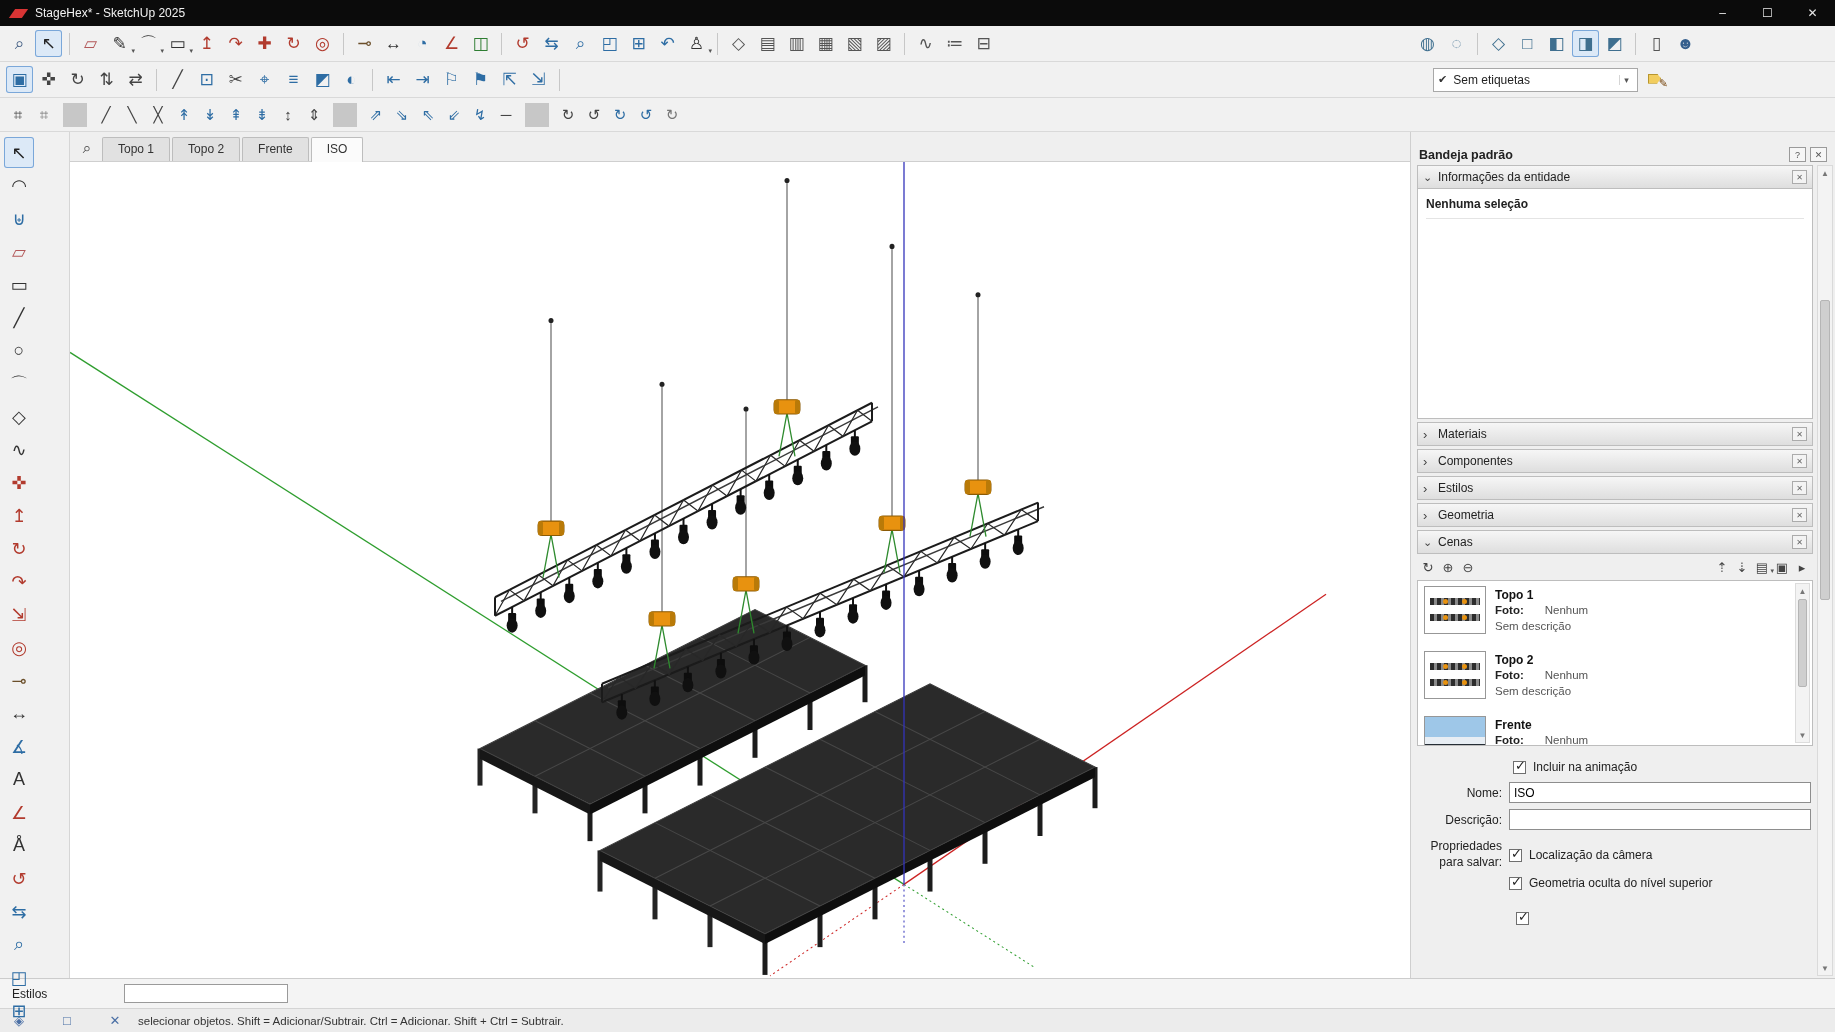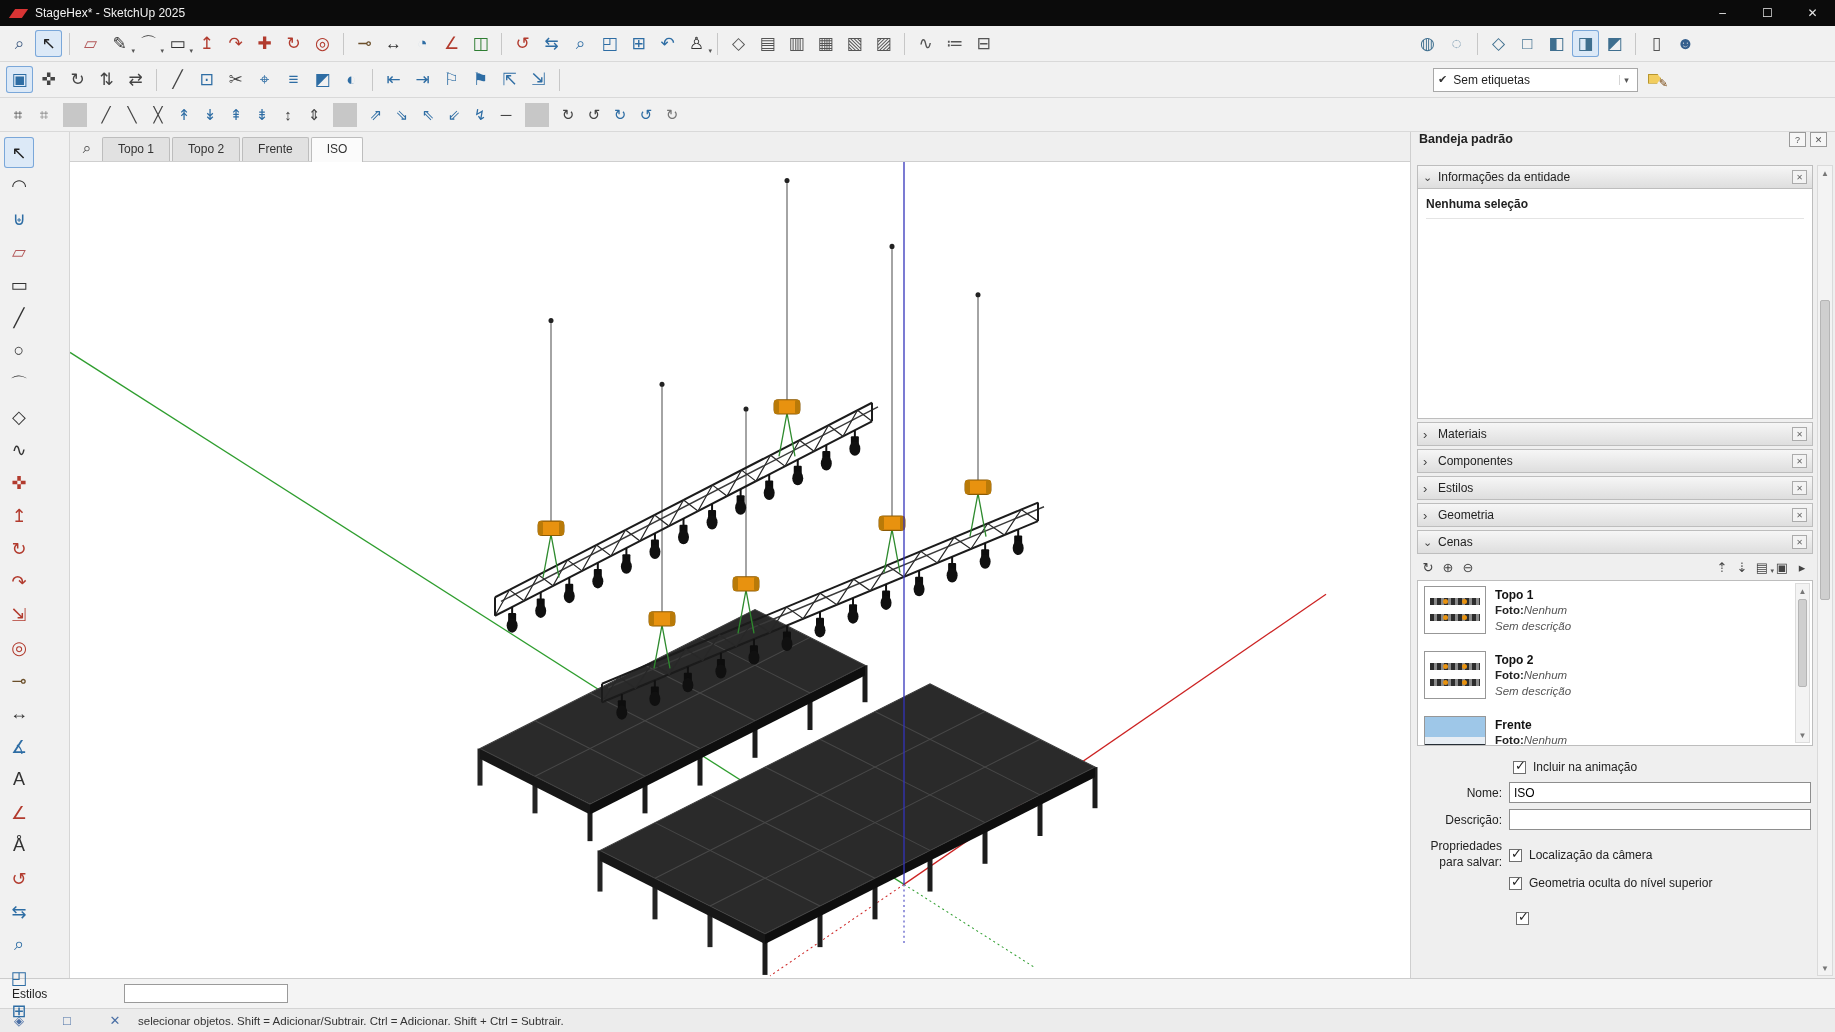--- a/index.html
+++ b/index.html
@@ -47,21 +47,21 @@
   .center { flex:1; display:flex; flex-direction:column; min-width:0; }
   .tabbar { height:30px; background:#efefef; border-bottom:1px solid #cfcfcf; display:flex; align-items:flex-end; padding:0 4px; gap:2px; flex:none; }
   .tab-search { width:26px; height:24px; display:flex; align-items:center; justify-content:center; color:#444; font-size:15px; margin-bottom:1px; }
   .tab { padding:4px 15px 5px; font-size:12px; background:#e1e1e1; border:1px solid #bdbdbd; border-bottom:none; border-radius:2px 2px 0 0; color:#333; }
   .tab.active { background:#fbfbfb; padding-bottom:6px; position:relative; top:1px; }
   .viewport { flex:1; background:#ffffff; position:relative; overflow:hidden; }
   .viewport svg { position:absolute; inset:0; width:100%; height:100%; }
 
   
   .tray { width:425px; background:#efefef; border-left:1px solid #cfcfcf; display:flex; flex-direction:column; flex:none; position:relative; }
-  .tray-header { height:30px; display:flex; align-items:flex-start; padding:0 8px; flex:none; }
+  .tray-header { height:30px; display:flex; align-items:flex-end; padding:0 8px; flex:none; }
   .tray-title { font-size:12.5px; font-weight:700; color:#222; flex:1; }
   .tray-btn { width:17px; height:15px; border:1px solid #9a9a9a; background:#f6f6f6; font-size:9px; color:#555; display:flex; align-items:center; justify-content:center; margin-left:4px; }
   .tray-body { flex:1; padding:0 22px 0 6px; overflow:hidden; position:relative; }
   .sec-header { height:24px; background:linear-gradient(#f6f6f6,#dedede); border:1px solid #bdbdbd; display:flex; align-items:center; padding:0 5px; margin-top:3px; font-size:12px; color:#222; }
   .chev { width:15px; color:#444; font-size:11px; }
   .chev-d::before { content:"⌄"; }
   .chev-r::before { content:"›"; font-size:13px; }
   .sec-label { flex:1; }
   .sec-close { width:15px; height:14px; border:1px solid #ababab; background:#f3f3f3; font-size:8px; color:#666; display:flex; align-items:center; justify-content:center; }
   .info-content { background:#fff; border:1px solid #bdbdbd; border-top:none; height:230px; padding:8px 8px 0; }
@@ -76,22 +76,22 @@
   .scene-item { display:flex; gap:9px; height:58px; margin-bottom:7px; }
   .thumb { width:62px; height:48px; border:1px solid #979797; background:#fff; position:relative; flex:none; overflow:hidden; }
   .thumb .bar { position:absolute; left:5px; right:5px; height:7px; background:repeating-linear-gradient(90deg,#2c2c2c 0 4px,#8a8a8a 4px 7px); }
   .thumb .bar.b1 { top:11px; } .thumb .bar.b2 { top:27px; }
   .thumb .bar::before, .thumb .bar::after { content:""; position:absolute; width:5px; height:5px; border-radius:50%; background:var(--hoist-orange,#e8920f); top:1px; }
   .thumb .bar::before { left:13px; } .thumb .bar::after { right:13px; }
   .thumb .sky { display:none; }
   .scene-item.t-front .sky { display:block; position:absolute; inset:0; background:linear-gradient(#9ec7e8 0 44%,#e8eef4 44% 58%,#262e36 58% 80%,#41474e 80% 100%); }
   .scene-meta { font-size:11.5px; line-height:1.35; padding-top:1px; }
   .scene-name { font-weight:700; font-size:12px; color:#111; }
-  .it { font-style:italic; color:#555; }
-  .scene-foto b { margin-right:0; font-weight:700; color:#222; }
+  .it { color:#555; }
+  .scene-foto b { margin-right:21px; font-weight:700; color:#222; }
 
   .vscroll { position:absolute; top:2px; bottom:2px; width:15px; background:#f3f3f3; border:1px solid #dcdcdc; }
   .scene-scroll { right:2px; }
   .tray-scroll { right:2px; top:33px; bottom:2px; position:absolute; width:16px; background:#f3f3f3; border:1px solid #dadada; }
   .scroll-arrow { height:14px; display:flex; align-items:center; justify-content:center; font-size:8px; color:#777; }
   .scroll-thumb { margin:1px 2px; background:#cfcfcf; border:1px solid #b5b5b5; border-radius:2px; }
   .scene-scroll .scroll-thumb { height:88px; }
   .tray-scroll .scroll-thumb { height:300px; margin-top:120px; }
 
   .form-area { padding:6px 2px 0 0; overflow:hidden; height:205px; }

